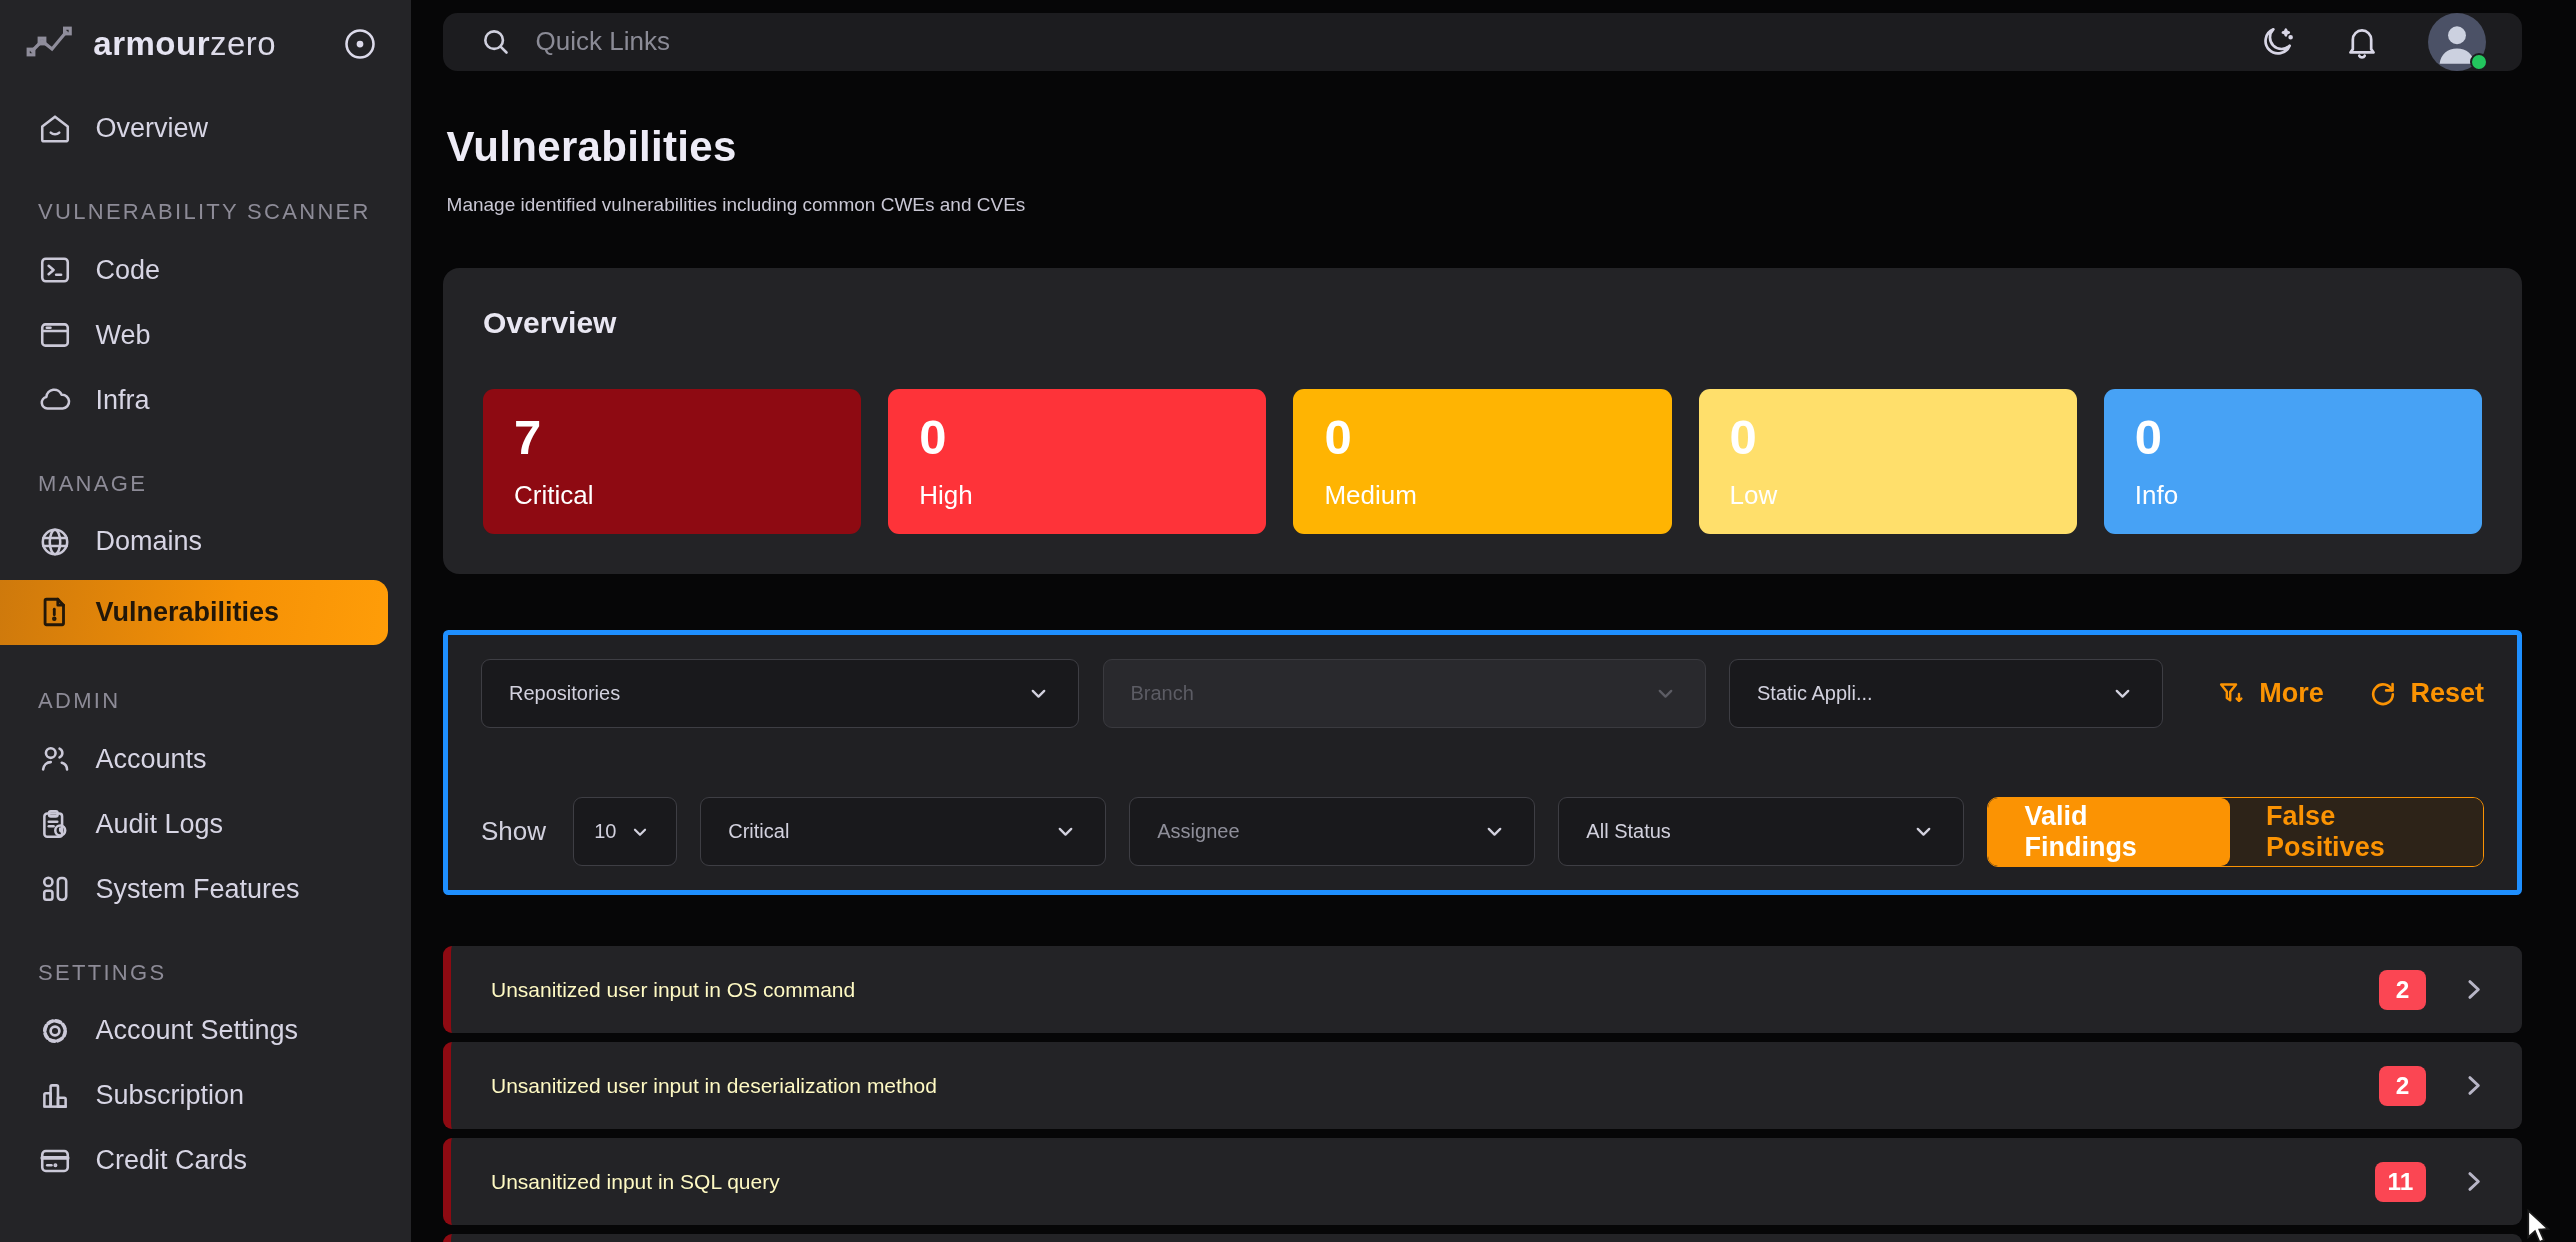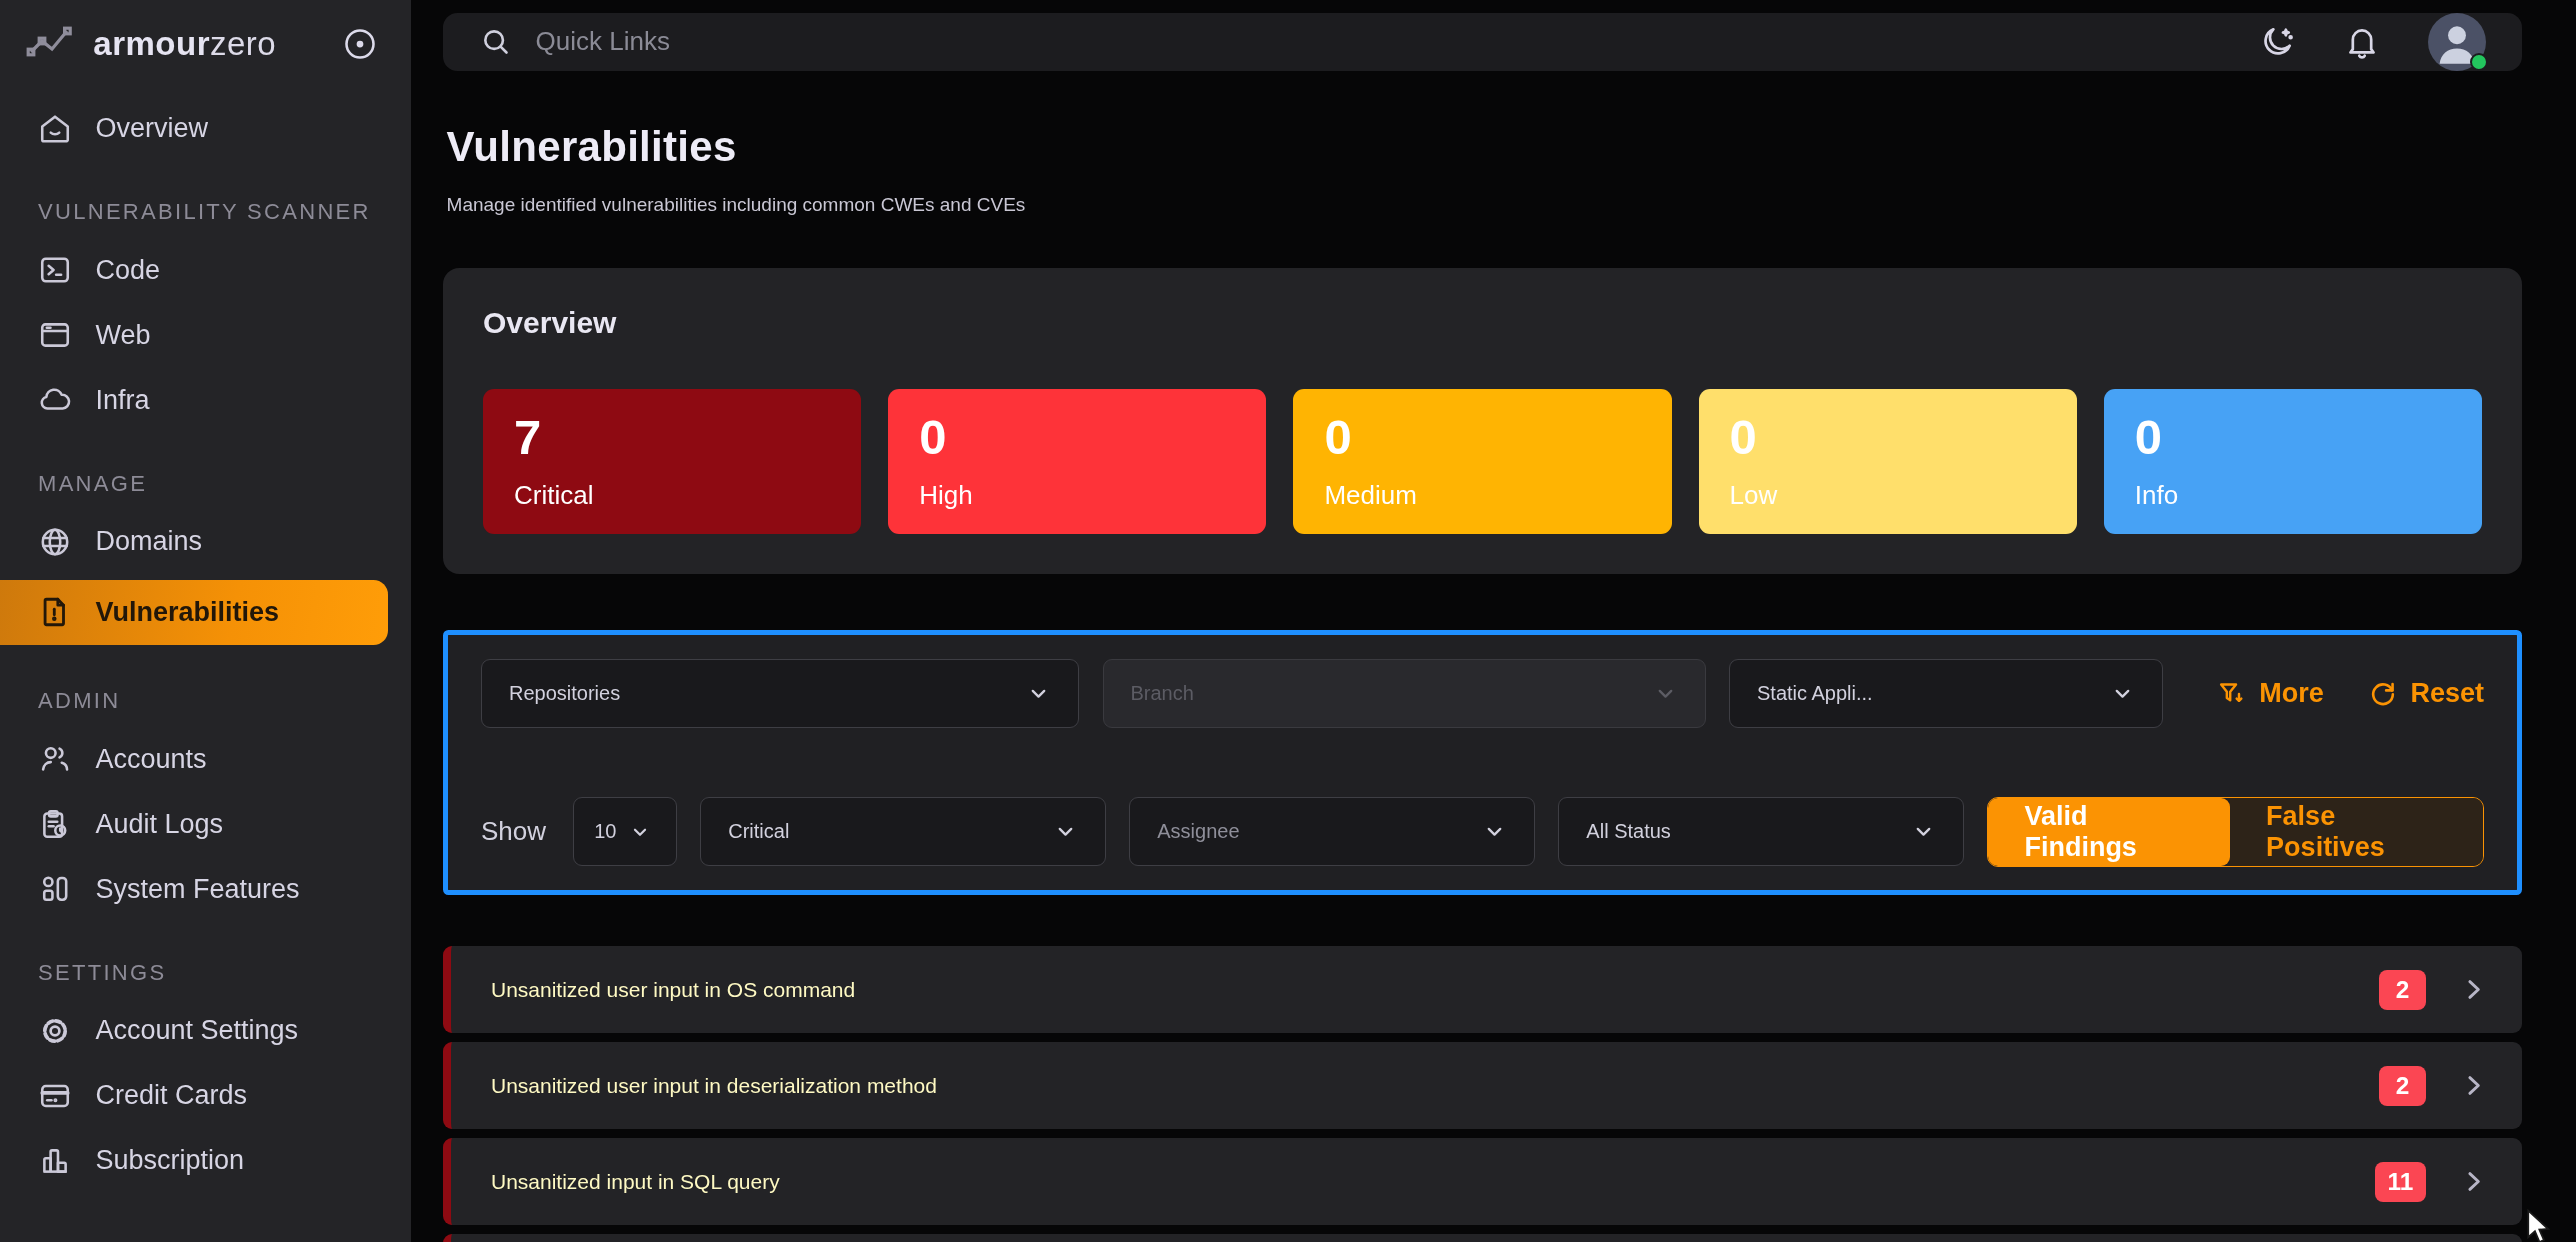--- a/index.html
+++ b/index.html
@@ -287,40 +287,40 @@
           <svg width="34" height="34" viewBox="0 0 24 24" fill="none" stroke="currentColor" stroke-width="1.9" stroke-linecap="round">
             <circle cx="12" cy="12" r="3.1"></circle>
             <circle cx="12" cy="12" r="7.2" stroke-dasharray="3.6 2.1" stroke-width="2.6"></circle>
           </svg>
         </span>
         <span>Account Settings</span>
       </div>
 
       <div class="nav-item">
         <span class="ico">
+          <svg width="34" height="34" viewBox="0 0 24 24" fill="none" stroke="currentColor" stroke-width="1.8" stroke-linejoin="round">
+            <path d="M4.5 19.5V11a1 1 0 0 1 1-1h3.4v9.5"></path>
+            <path d="M8.9 19.5V5.5a1 1 0 0 1 1-1h3.2a1 1 0 0 1 1 1v14"></path>
+            <path d="M14.1 19.5v-6.2h4.4a1 1 0 0 1 1 1v5.2Z"></path>
+            <line x1="3.8" y1="19.5" x2="20.2" y2="19.5"></line>
+          </svg>
+        </span>
+        <span>Subscription</span>
+      </div>
+
+      <div class="nav-item">
+        <span class="ico">
           <svg width="34" height="34" viewBox="0 0 24 24" fill="none" stroke="currentColor" stroke-width="1.8" stroke-linecap="round">
             <rect x="3" y="5" width="18" height="14" rx="2.5"></rect>
             <line x1="3" y1="9.8" x2="21" y2="9.8" stroke-width="2.6"></line>
             <line x1="6.5" y1="15" x2="9.5" y2="15"></line>
               <circle cx="12.3" cy="15" r="0.5" fill="currentColor"></circle>
           </svg>
         </span>
         <span>Credit Cards</span>
-      </div>
-
-      <div class="nav-item">
-        <span class="ico">
-          <svg width="34" height="34" viewBox="0 0 24 24" fill="none" stroke="currentColor" stroke-width="1.8" stroke-linejoin="round">
-            <path d="M4.5 19.5V11a1 1 0 0 1 1-1h3.4v9.5"></path>
-            <path d="M8.9 19.5V5.5a1 1 0 0 1 1-1h3.2a1 1 0 0 1 1 1v14"></path>
-            <path d="M14.1 19.5v-6.2h4.4a1 1 0 0 1 1 1v5.2Z"></path>
-            <line x1="3.8" y1="19.5" x2="20.2" y2="19.5"></line>
-          </svg>
-        </span>
-        <span>Subscription</span>
       </div>
 
     </nav>
   </aside>
 
   <main class="main">
 
     <div class="topbar">
       <span class="search-icon">
         <svg width="33" height="33" viewBox="0 0 24 24" fill="none" stroke="currentColor" stroke-width="1.9" stroke-linecap="round">

